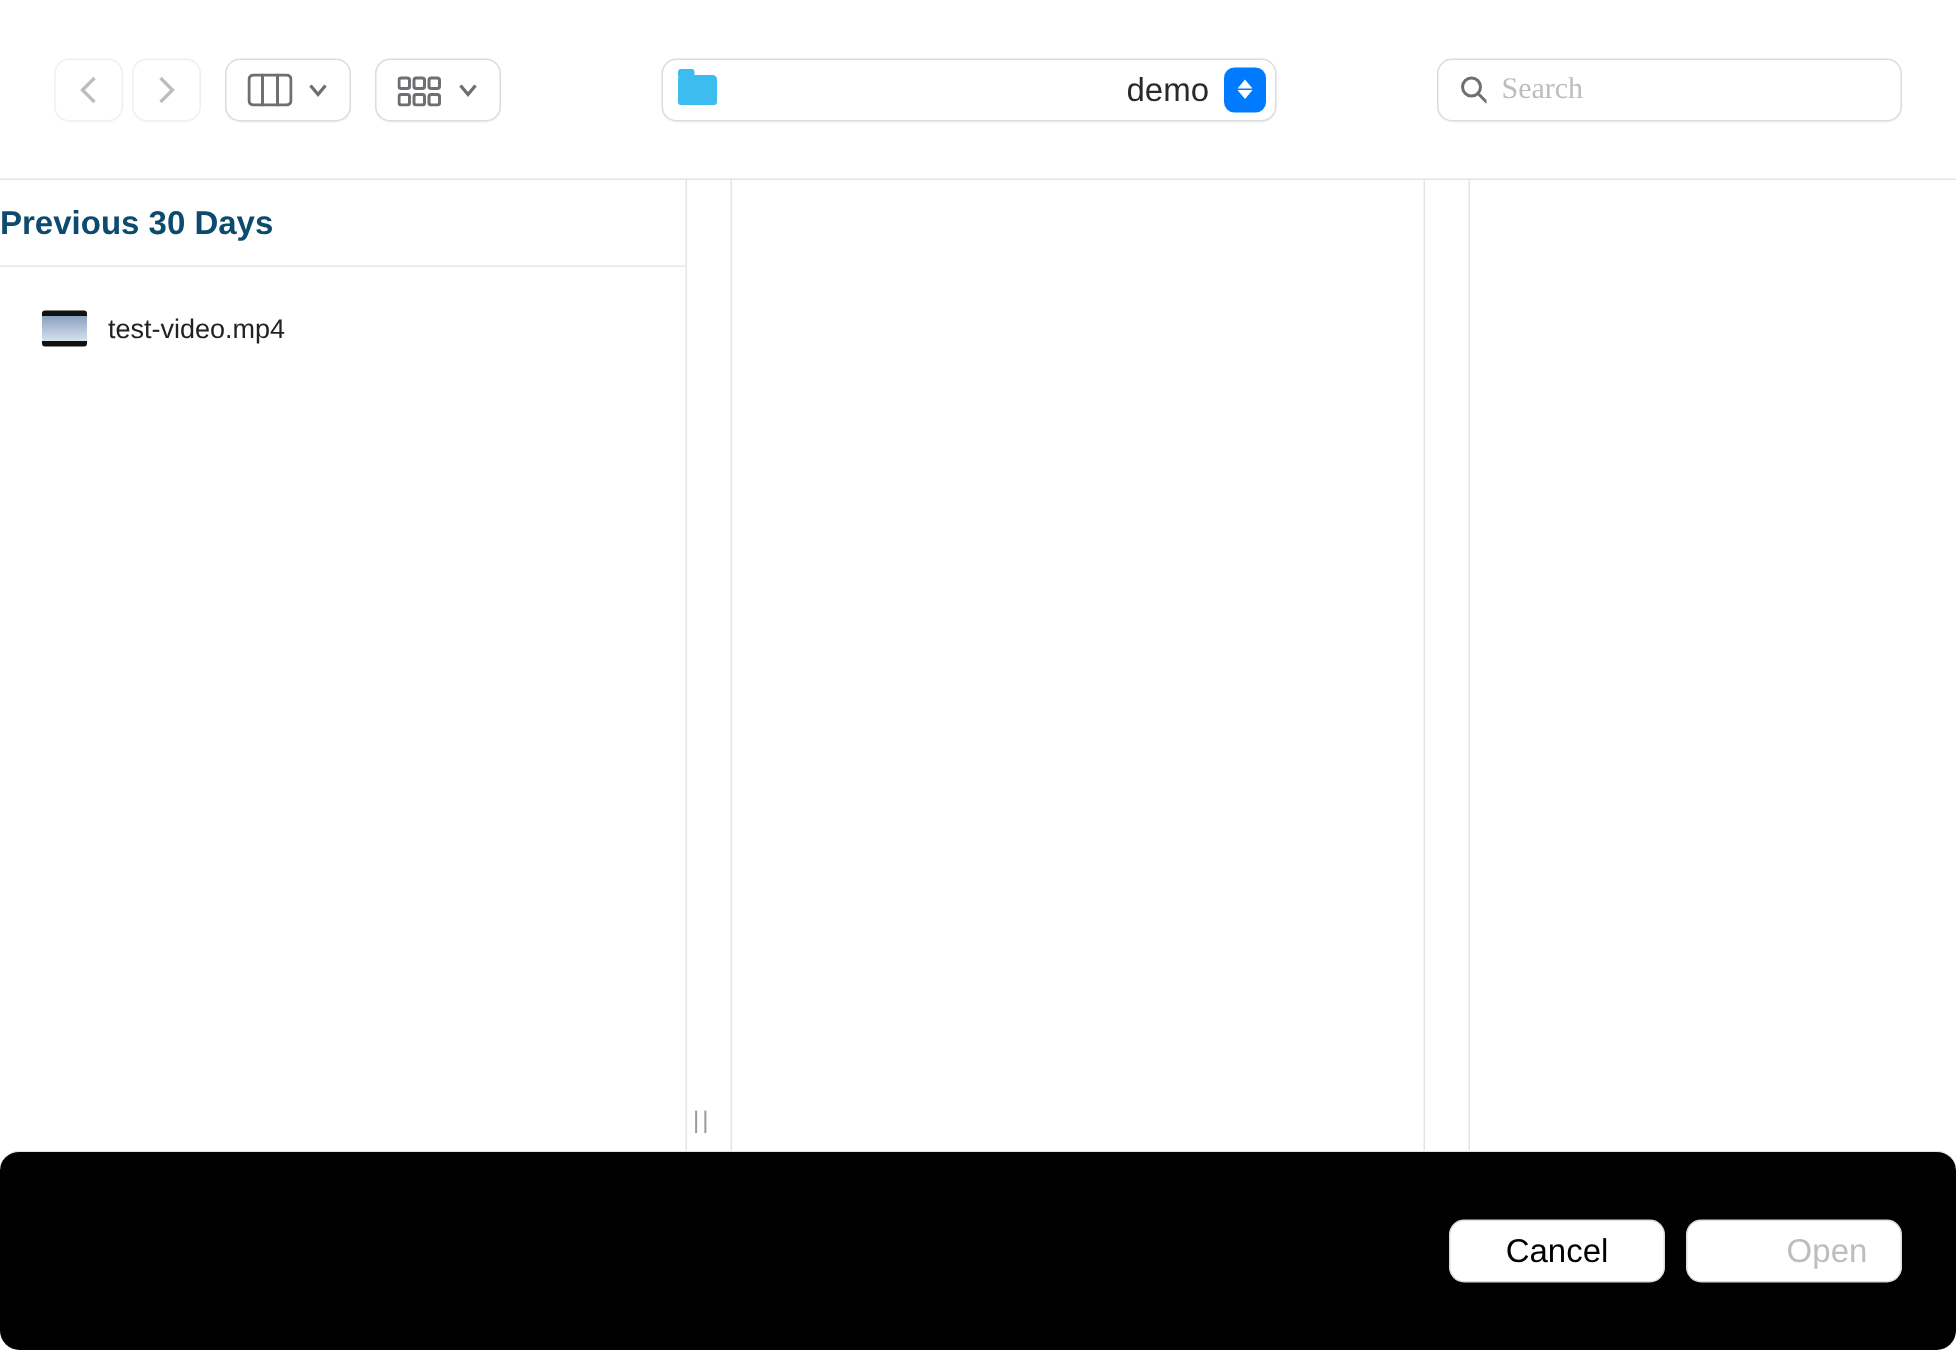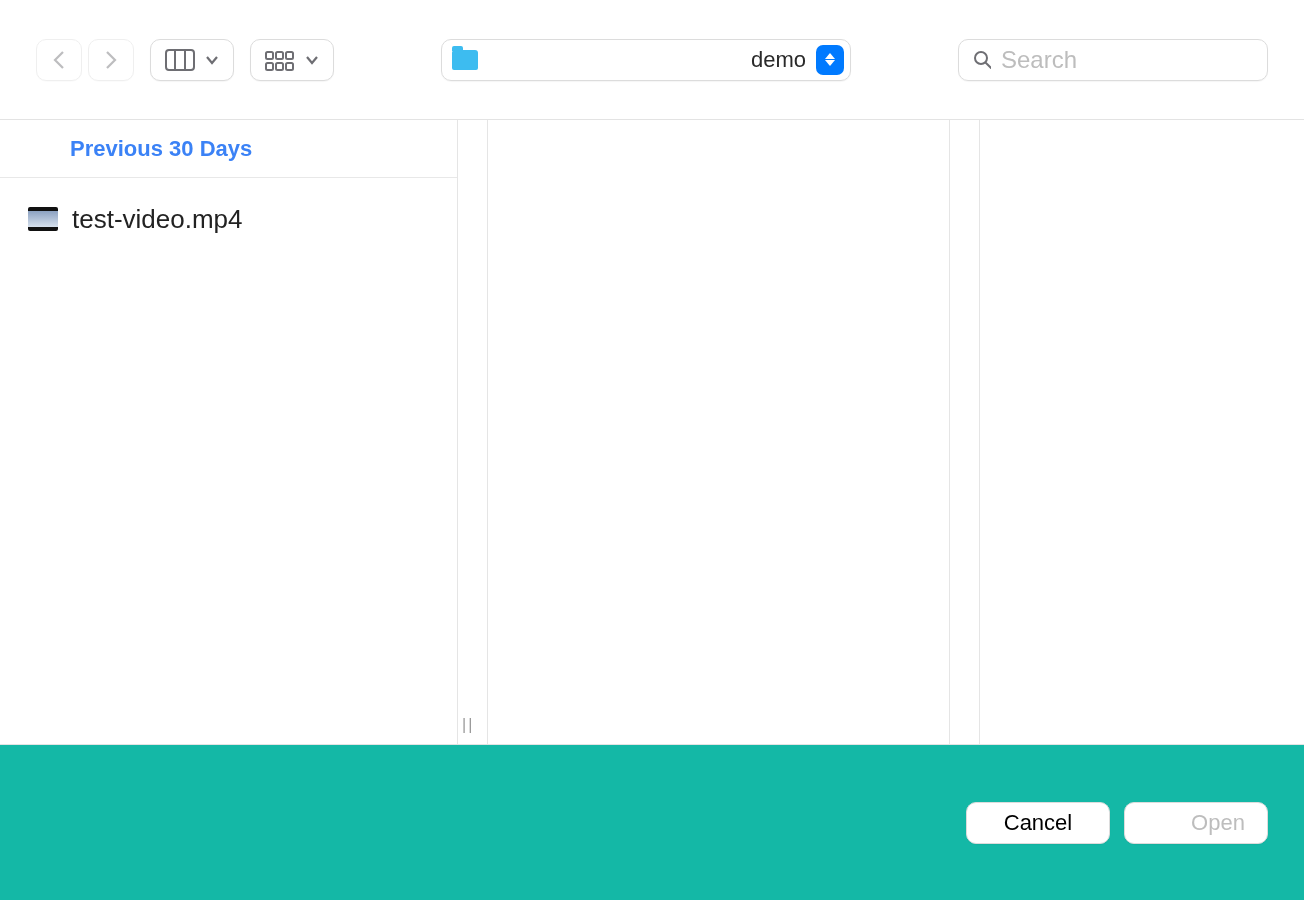--- a/index.html
+++ b/index.html
@@ -44,54 +44,55 @@
     }
     .caret-up, .caret-down { width: 0; height: 0; border-left: 5px solid transparent; border-right: 5px solid transparent; }
     .caret-up { border-bottom: 6px solid #fff; }
     .caret-down { border-top: 6px solid #fff; }
 
     .search {
       height: 42px; width: 310px; border: 1px solid #dcdcdc; border-radius: 10px; display: flex;
       align-items: center; padding: 0 14px; gap: 10px; box-shadow: 0 1px 1px rgba(0,0,0,0.04);
     }
     .search input {
-      border: none; outline: none; font-size: 24px; color: #333; background: transparent; width: 100%;
+      border: none; outline: none; font-size: 20px; color: #333; background: transparent; width: 100%; font-family: Liberation Serif, serif;
     }
     .search input::placeholder { color: #bdbdbd; }
 
     .content { flex: 1; display: flex; background: #fff; position: relative; }
     .col1 { width: 458px; border-right: 1px solid #e5e5e5; position: relative; }
     .section-header {
-      height: 58px; display: flex; align-items: center; padding-left: 70px;
-      border-bottom: 1px solid #e8e8e8; font-size: 22px; font-weight: 700; color: #3b82f6;
+      height: 58px; display: flex; align-items: center; 
+      border-bottom: 1px solid #e8e8e8; font-size: 22px; font-weight: 700; color: #0c4a6e;
     }
     .file-row {
       display: flex; align-items: center; gap: 14px; padding: 16px 0 0 28px; cursor: pointer;
       height: 66px;
     }
     .thumb {
       width: 30px; height: 24px; background: linear-gradient(to bottom,#111 0%,#111 15%,#8aa0c0 15%,#d8e2ee 85%,#111 85%,#111 100%);
       border-radius: 2px;
     }
-    .file-name { font-size: 26px; color: #222; }
+    .file-name { font-size: 18px; color: #222; }
 
     .col-gap { width: 30px; border-right: 1px solid #e5e5e5; position: relative; }
     .resize-dots {
       position: absolute; bottom: 10px; left: 6px; font-size: 16px; letter-spacing: 2px; color: #9a9a9a;
       user-select: none;
     }
 
     .col2 { width: 462px; border-right: 1px solid #e5e5e5; }
     .col-gap2 { width: 30px; border-right: 1px solid #e5e5e5; }
     .col3 { flex: 1; }
 
     .footer {
-      height: 156px; display: flex; align-items: center; justify-content: flex-end;
-      padding-right: 36px; gap: 14px; border-top: 1px solid #e3e3e3; background: #14b8a6;
+      height: 133px; display: flex; align-items: center; justify-content: flex-end;
+      padding-right: 36px; gap: 14px; border-top: 1px solid #e3e3e3; background: #000000;
       position: relative;
+      border-radius: 13px;
     }
     .foot-btn {
       height: 42px; min-width: 144px; border: 1px solid #dcdcdc; border-radius: 10px;
       background: #fff; font-size: 22px; display: flex; align-items: center; justify-content: center;
       box-shadow: 0 1px 1px rgba(0,0,0,0.04); cursor: pointer;
     }
     .foot-btn.disabled { color: #bdbdbd; padding-left: 44px; }
 
     .icon-stroke { stroke: #6e6e73; stroke-width: 2; fill: none; stroke-linecap: round; stroke-linejoin: round; }
     .chev { stroke: #6e6e73; stroke-width: 2.2; fill: none; }

